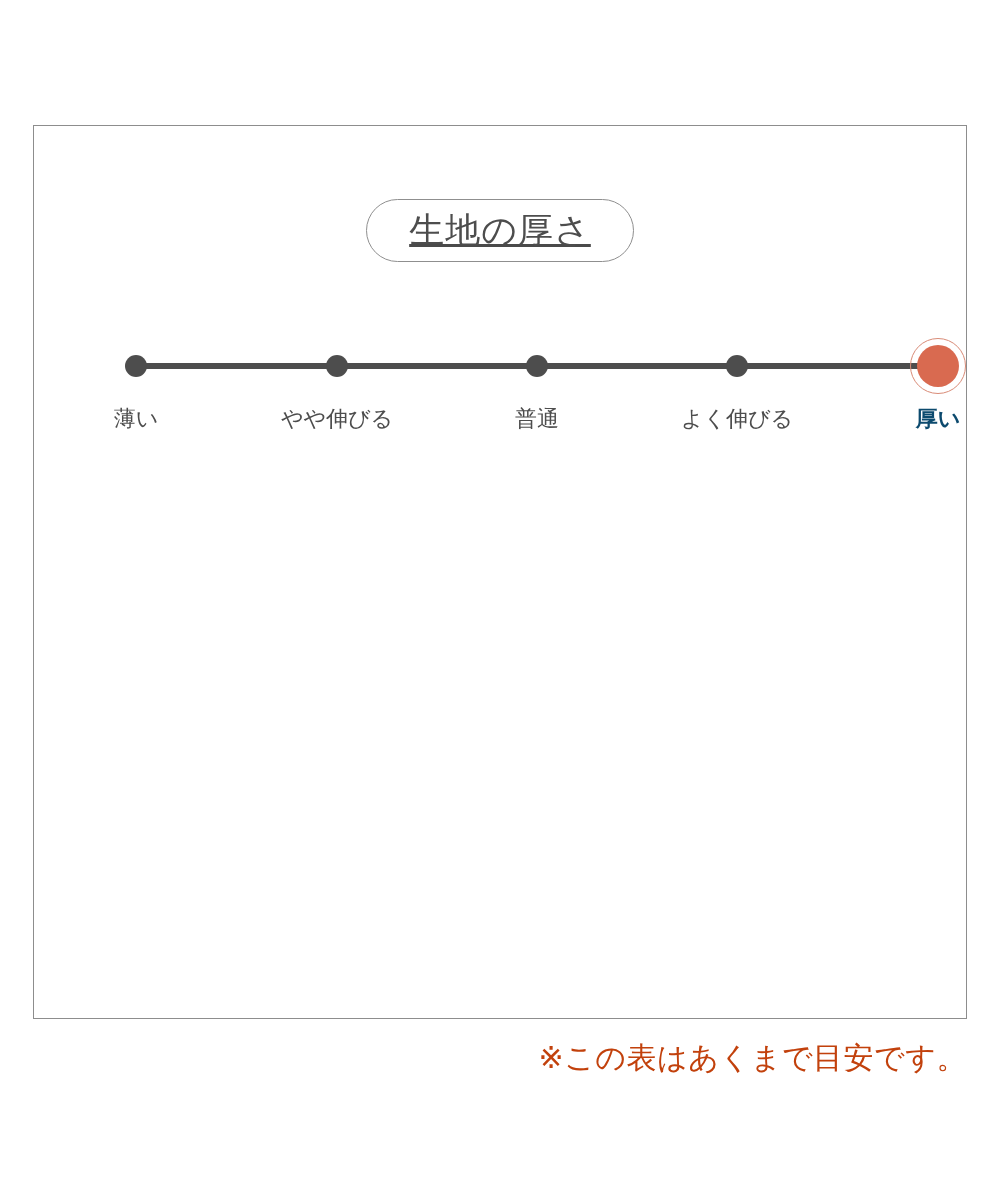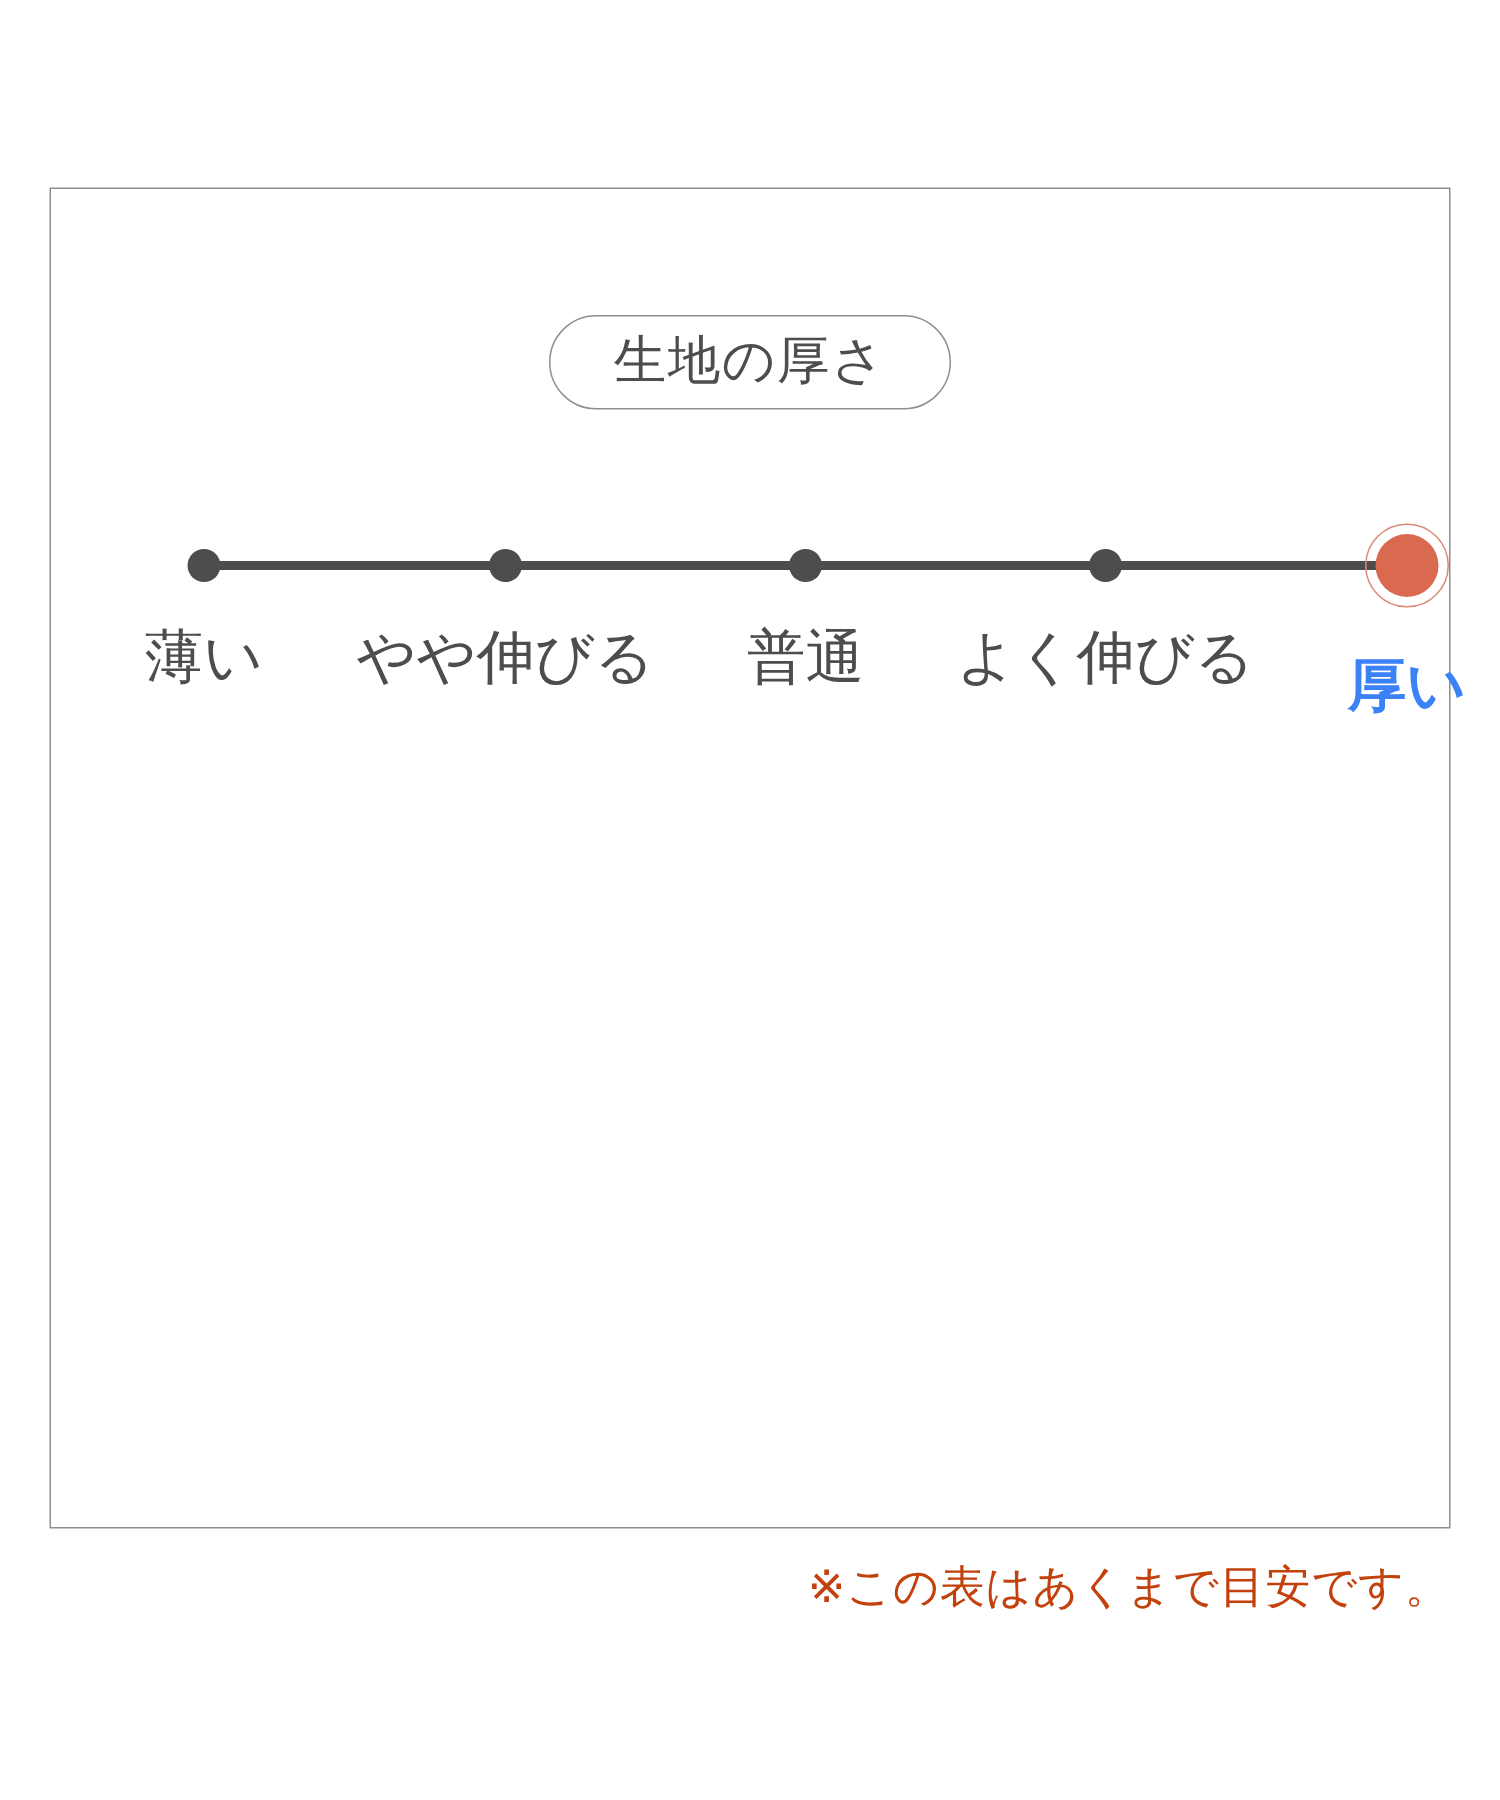--- a/index.html
+++ b/index.html
@@ -27,21 +27,21 @@
     box-sizing: border-box;
     background: #ffffff;
   }
 
   
   .section {
     position: absolute;
     left: 0;
     width: 100%;
   }
-  .section-thickness { top: 84px; }
+  .section-thickness { top: 73px; text-decoration: underline; }
   .section-stretch   { top: 512px; }
 
   
   .pill-row {
     display: flex;
     justify-content: center;
   }
   .pill {
     border: 1.6px solid #8f8f8f;
     border-radius: 999px;
@@ -97,28 +97,27 @@
     border: 1.4px solid #d98b77;
     transform: translate(-50%, -50%);
     box-sizing: border-box;
   }
   .node .label {
     position: absolute;
     top: 42px;
     left: 0;
     transform: translateX(-50%);
     white-space: nowrap;
-    font-size: 39px;
+    font-size: 22px;
     color: #4d4d4d;
     line-height: 1;
   }
   .node.selected .label {
     font-weight: 700;
-    color: #3b82f6;
-    margin-top: 19px;
+    color: #0c4a6e;
   }
 
   
   .footnote {
     position: absolute;
     right: 33px;
     top: 1038px;
     font-size: 30px;
     color: #c2410c;
     letter-spacing: 0.5px;

